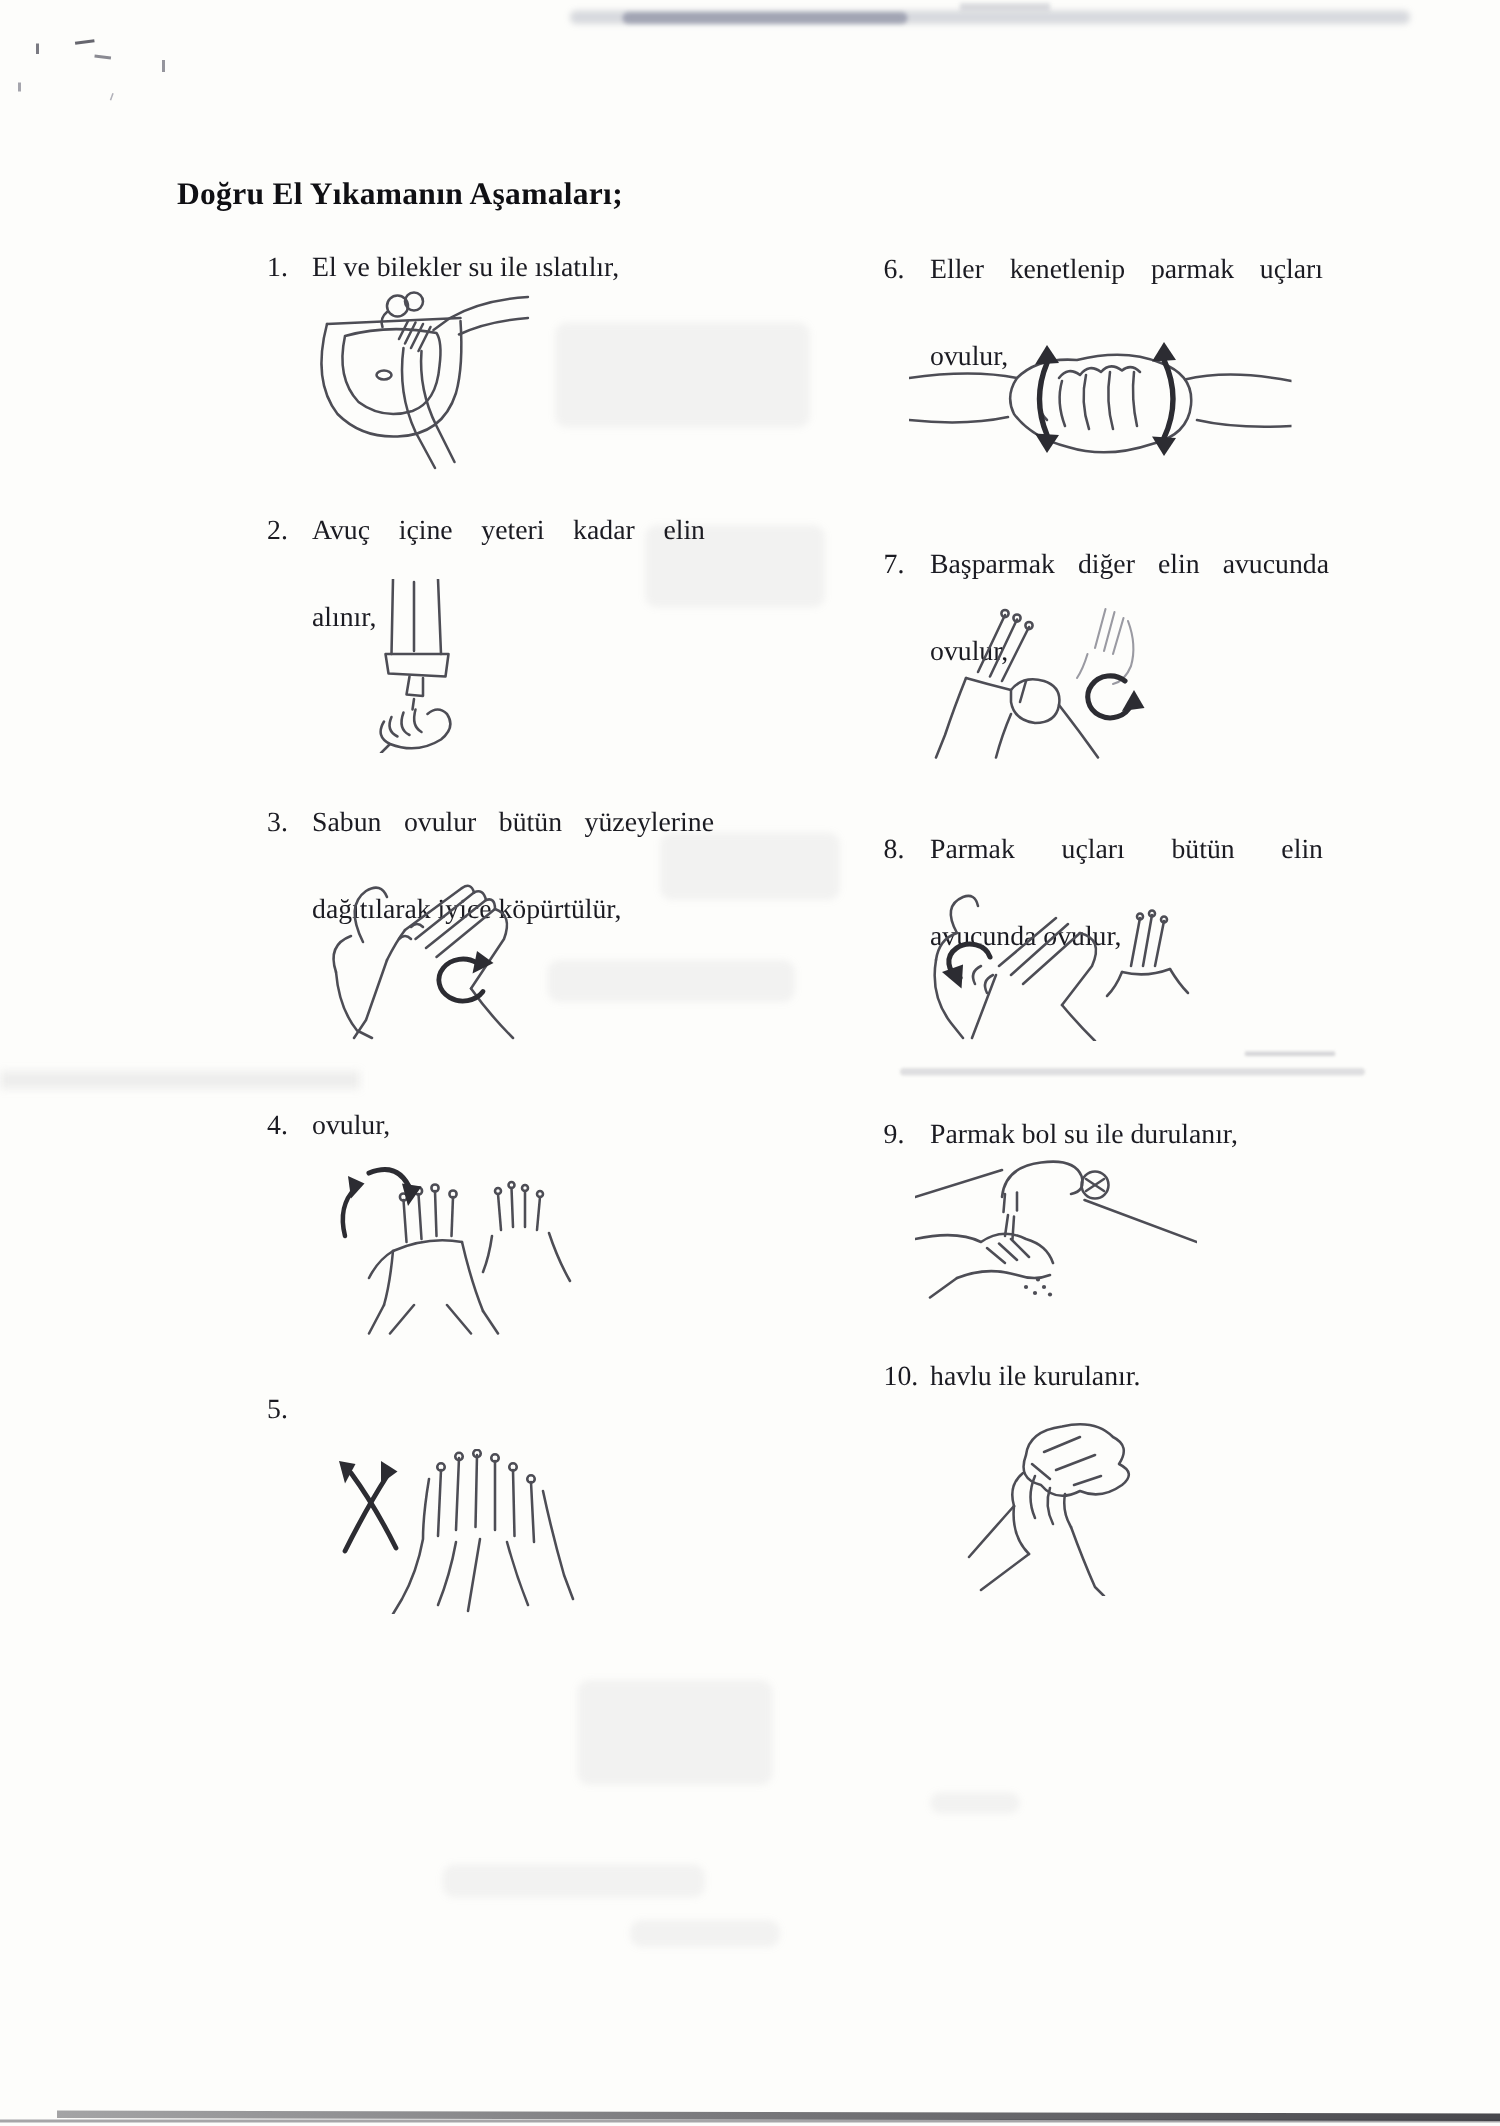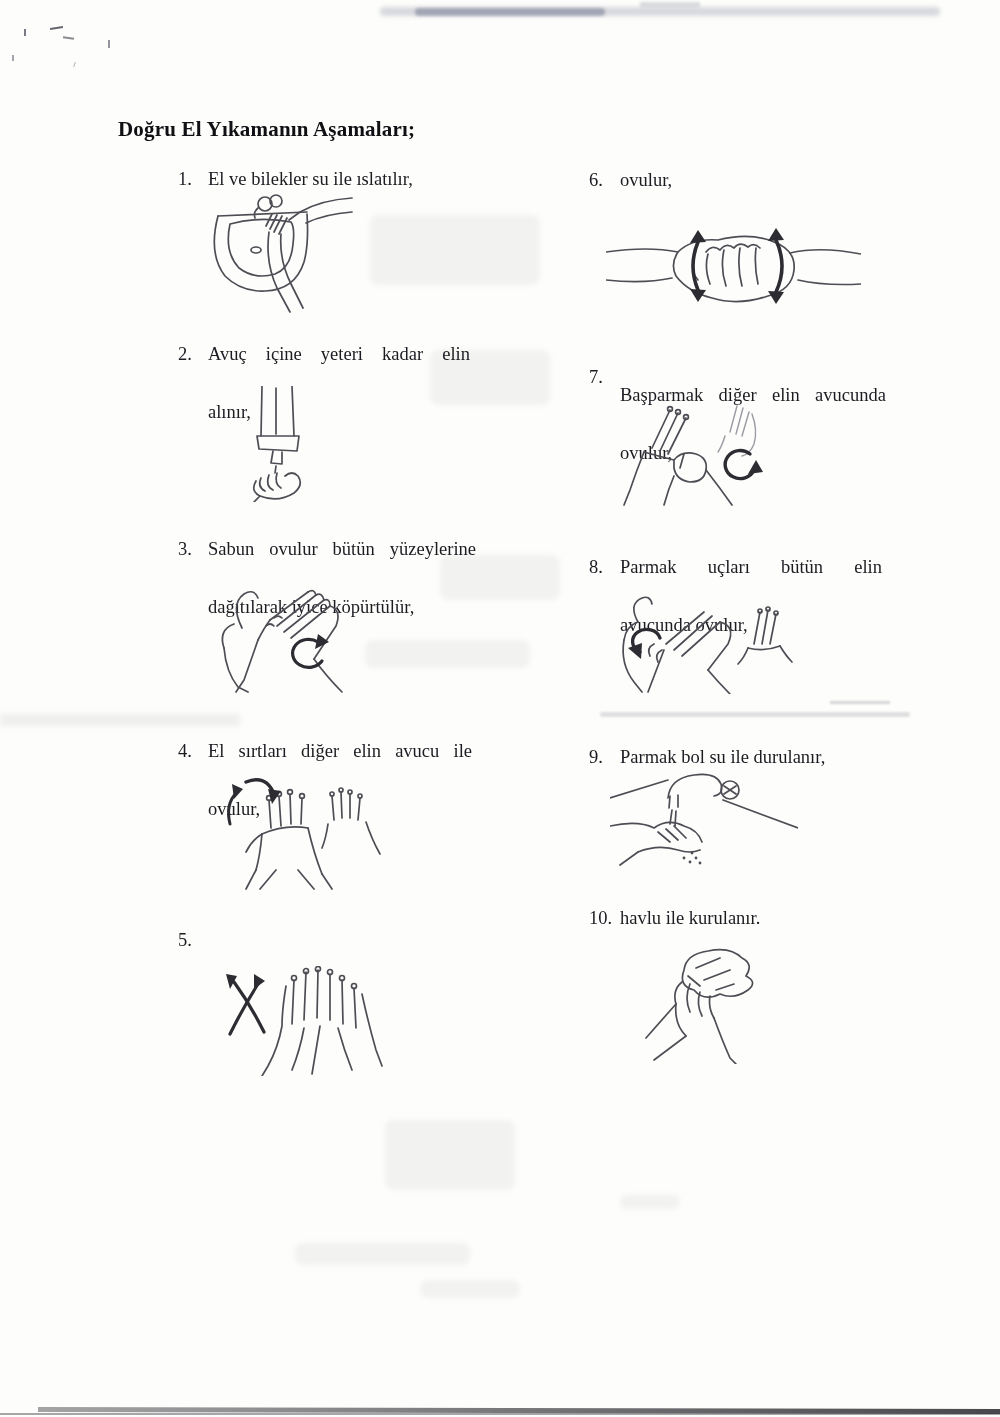--- a/index.html
+++ b/index.html
@@ -32,21 +32,21 @@
   .s1{left:178px;top:165px;}
   .s2{left:178px;top:340px;}
   .s3{left:178px;top:535px;}
   .s4{left:178px;top:737px;}
   .s5{left:178px;top:926px;}
   .s6{left:589px;top:166px;}
   .s7{left:589px;top:363px;}
   .s8{left:589px;top:553px;}
   .s9{left:589px;top:743px;}
   .s10{left:589px;top:904px;}
-  .w262 .txt{width:262px;} .w264 .txt{width:264px;} .w266 .txt{width:266px;margin-top:18px;}
+  .w262 .txt{width:262px;} .w264 .txt{width:264px;} .w266 .txt{width:266px;}
   .w268 .txt{width:268px;} .w270 .txt{width:268px;}
   
   .i1{left:203px;top:192px;} .i2{left:248px;top:386px;} .i3{left:214px;top:584px;}
   .i4{left:210px;top:772px;} .i5{left:216px;top:966px;} .i6{left:606px;top:226px;}
   .i7{left:622px;top:398px;} .i8{left:614px;top:592px;} .i9{left:610px;top:768px;}
   .i10{left:626px;top:946px;}
   
   .artifact{position:absolute;pointer-events:none;}
   .smudge-top{left:380px;top:7px;width:560px;height:9px;background:rgba(110,116,138,.26);filter:blur(2px);border-radius:4px;}
   .smudge-top2{left:415px;top:8px;width:190px;height:8px;background:rgba(88,94,122,.42);filter:blur(1.5px);border-radius:4px;}
@@ -182,21 +182,20 @@
         <path d="M60,34 Q64,30 68,34"></path>
     </g>
     <path class="arr" stroke-width="3.2" d="M104,58 A16,14 0 1 0 108,77"></path>
     <polygon class="ah" points="104,50 115,58 101,65"></polygon>
   </svg>
 </div>
 
 <div class="step s4 w264">
   <span class="num">4.</span>
   <div class="txt">
-    <span class="jline">El sırtları diğer elin avucu ile</span>
     <span class="lline">ovulur,</span>
   </div>
 </div>
 <div class="ill i4">
   <svg width="185" height="118" viewBox="0 0 185 118">
     <g class="ln">
       <path d="M61,56 L59,28"></path>
         <path d="M71,54 L69,24"></path>
         <path d="M81,52 L80,22"></path>
         <path d="M91,52 L92,26"></path>
@@ -257,20 +256,21 @@
     <path class="arr" stroke-width="3.2" d="M14,68 Q28,40 42,18"></path>
     <polygon class="ah" points="38,8 49,15 38,23"></polygon>
     <path class="arr" stroke-width="3.2" d="M48,66 Q34,38 18,16"></path>
     <polygon class="ah" points="10,8 21,10 14,23"></polygon>
   </svg>
 </div>
 
 <div class="step s6 rcol w262">
   <span class="num">6.</span>
   <div class="txt">
+    <span class="jline">Eller kenetlenip parmak uçları</span>
     <span class="lline">ovulur,</span>
   </div>
 </div>
 <div class="ill i6">
   <svg width="255" height="84" viewBox="0 0 255 84">
     <g class="ln">
       <path d="M0,26 Q42,20 72,26"></path>
         <path d="M0,54 Q38,58 66,52"></path>
       <path d="M255,28 Q214,20 184,27"></path>
         <path d="M255,58 Q218,60 192,54"></path>

